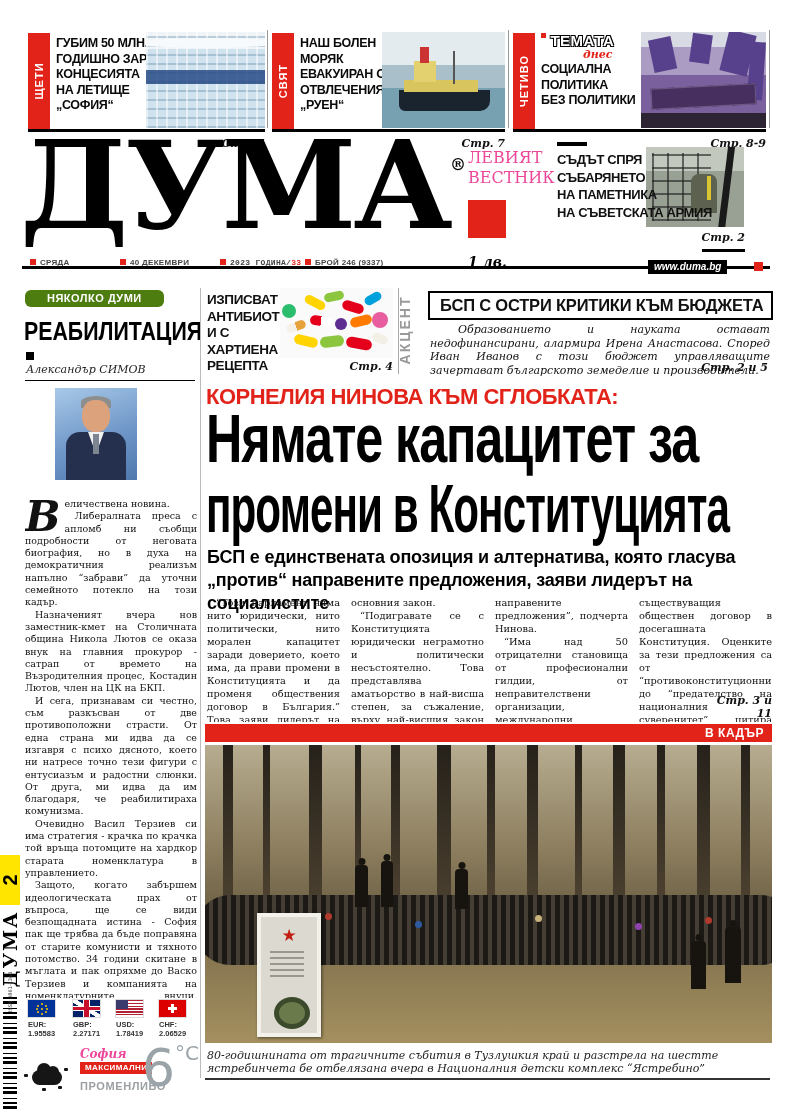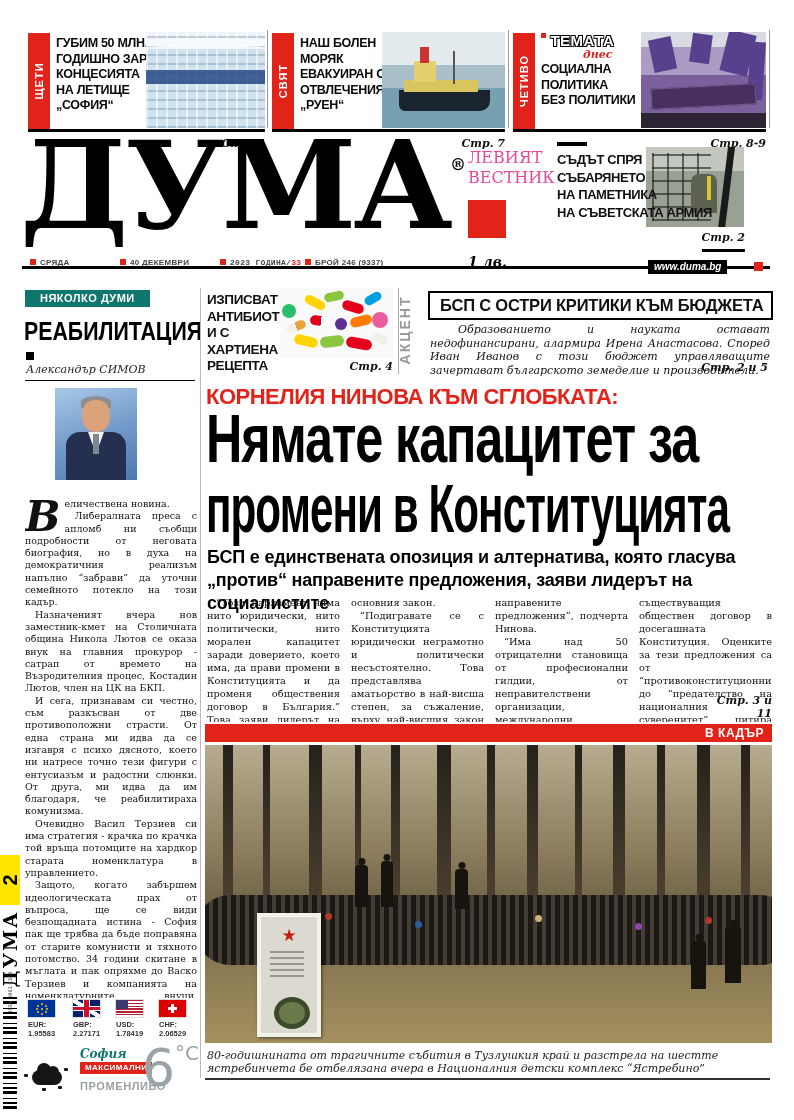--- a/index.html
+++ b/index.html
@@ -35,22 +35,22 @@
   .m-underdash{position:absolute;left:702px;top:249px;width:43px;height:3px;background:#000;}
   
   .dl-item{position:absolute;top:258px;font:bold 8px "Liberation Sans",sans-serif;color:#444;letter-spacing:.3px;}
   .dl-item::before{content:"";display:inline-block;width:6px;height:6px;background:#e2231a;margin-right:4px;}
   .price{position:absolute;left:468px;top:254px;font:italic bold 14px "DejaVu Serif",serif;color:#000;}
   .thickline{position:absolute;left:22px;top:266px;width:748px;height:3px;background:#000;}
   .siteBox{position:absolute;left:648px;top:260px;background:#000;color:#fff;
         font:italic bold 10px/14px "Liberation Sans",sans-serif;padding:0 6px;z-index:2;}
   .siteSq{position:absolute;left:754px;top:262px;width:9px;height:9px;background:#e2231a;z-index:2;}
   
-  .rubric{position:absolute;left:25px;top:290px;background:#0f766e;color:#fff;
-        font:bold 11px/17px "Liberation Sans",sans-serif;padding:0 15px;letter-spacing:.5px;}
+  .rubric{position:absolute;left:25px;top:290px;background:#4d7c0f;color:#fff;
+        font:bold 11px/17px "Liberation Sans",sans-serif;padding:0 22px;letter-spacing:.5px;border-radius:6px;}
   .op-title{position:absolute;left:24px;top:316px;font:bold 26px "Liberation Sans",sans-serif;color:#000;}
   .op-bullet{position:absolute;left:26px;top:352px;width:8px;height:8px;background:#000;}
   .op-author{position:absolute;left:26px;top:363px;font:italic 11px "DejaVu Serif",serif;color:#222;}
   .op-rule{position:absolute;left:25px;top:380px;width:170px;height:1px;background:#000;}
   .op-photo{position:absolute;left:55px;top:388px;width:82px;height:92px;overflow:hidden;
         background:linear-gradient(160deg,#a8c9e8 0%,#6f97c8 55%,#4f78ad 100%);}
   .op-head{position:absolute;left:27px;top:12px;width:28px;height:32px;border-radius:45%;background:#dca27b;}
   .op-hair{position:absolute;left:26px;top:8px;width:30px;height:12px;border-radius:50% 50% 0 0;background:#8e8e8e;}
   .op-suit{position:absolute;left:11px;top:44px;width:60px;height:48px;border-radius:14px 14px 0 0;background:#24304d;}
   .op-shirt{position:absolute;left:33px;top:44px;width:16px;height:22px;background:#f2f2f2;clip-path:polygon(0 0,100% 0,50% 100%);}
@@ -76,21 +76,21 @@
   .flag-us{background:repeating-linear-gradient(to bottom,#b22234 0 1.4px,#fff 1.4px 2.8px);}
   .flag-us i{position:absolute;left:0;top:0;width:12px;height:9px;background:#3c3b6e;}
   .flag-ch{background:#d00;}
   .flag-ch::before{content:"";position:absolute;left:12px;top:4px;width:3px;height:9px;background:#fff;}
   .flag-ch::after{content:"";position:absolute;left:9px;top:7px;width:9px;height:3px;background:#fff;}
   .cloud{position:absolute;left:28px;top:1060px;width:40px;height:30px;}
   .cloud .c1{position:absolute;left:4px;top:10px;width:30px;height:15px;border-radius:10px;background:#161616;}
   .cloud .c2{position:absolute;left:9px;top:3px;width:14px;height:14px;border-radius:50%;background:#161616;}
   .cloud .c3{position:absolute;left:19px;top:6px;width:12px;height:12px;border-radius:50%;background:#161616;}
   .cloud .d{position:absolute;width:4px;height:3px;background:#161616;border-radius:1px;}
-  .w-city{position:absolute;left:80px;top:1047px;font:italic bold 12px "DejaVu Serif",serif;color:#0f766e;}
+  .w-city{position:absolute;left:80px;top:1047px;font:italic bold 12px "DejaVu Serif",serif;color:#ec4899;}
   .w-badge{position:absolute;left:80px;top:1062px;background:#e2231a;color:#fff;
         font:bold 8px/12px "Liberation Sans",sans-serif;padding:0 5px;letter-spacing:.4px;}
   .w-cond{position:absolute;left:80px;top:1080px;font:bold 11px "Liberation Sans",sans-serif;
         color:#9aa0a3;letter-spacing:.6px;}
   .w-temp{position:absolute;left:142px;top:1040px;color:#9aa4a8;font-family:"DejaVu Sans",sans-serif;}
   .w-temp .t{font-size:52px;line-height:56px;}
   .w-temp .u{font-size:20px;vertical-align:26px;}
   
   .colrule{position:absolute;left:200px;top:288px;width:1px;height:790px;background:#bbb;}
   .anti-title{position:absolute;left:207px;top:292px;width:92px;font:bold 13.5px/16.5px "Liberation Sans",sans-serif;letter-spacing:-0.4px;}

